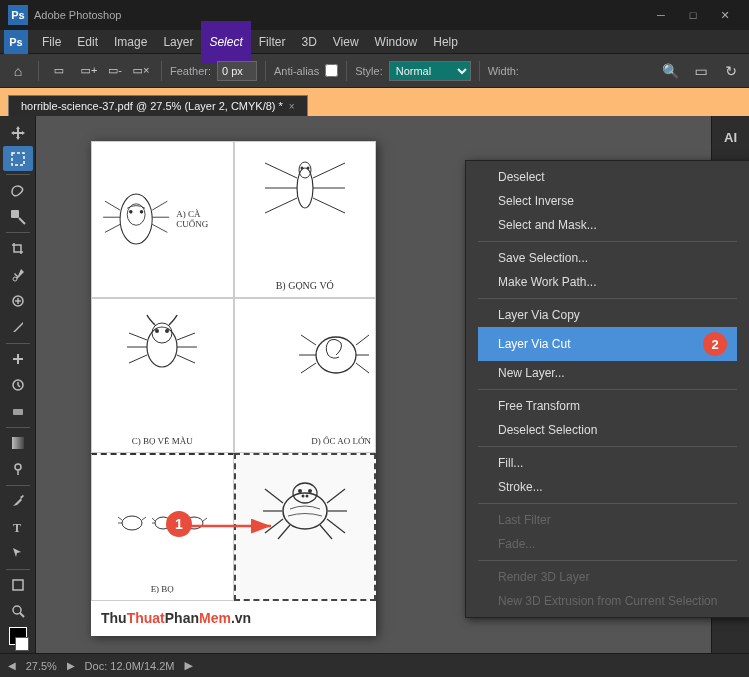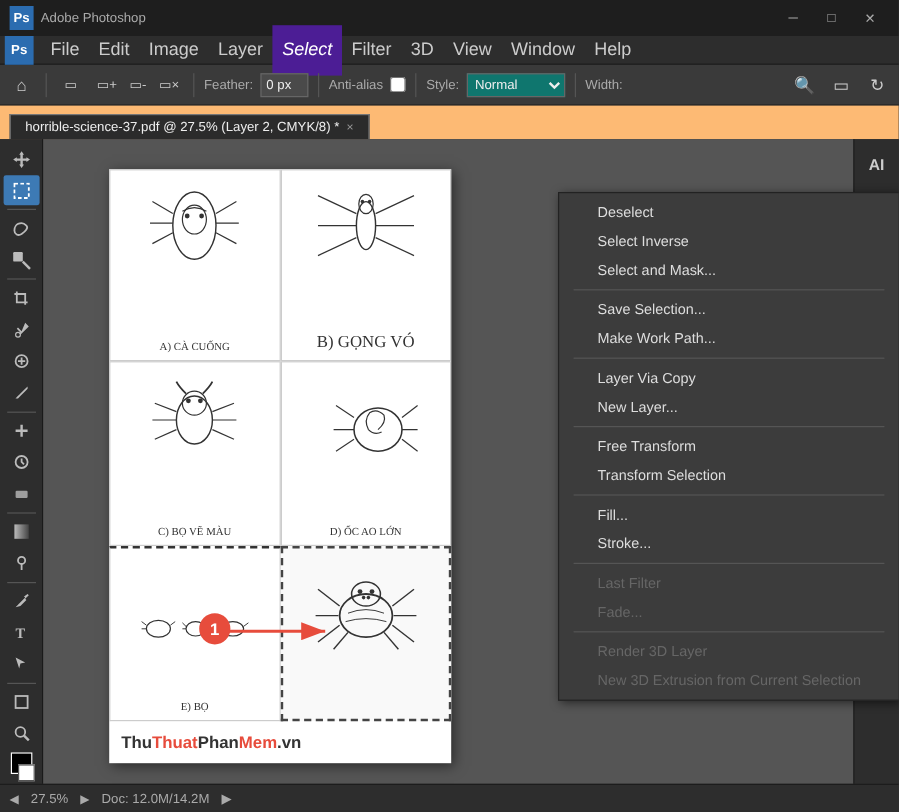--- a/index.html
+++ b/index.html
@@ -35,21 +35,21 @@
     #menu-bar .ps-logo {
       width: 24px; height: 24px;
       background: #2b6cb0;
       display: flex; align-items: center; justify-content: center;
       font-size: 11px; font-weight: bold; color: white;
       margin-right: 6px;
     }
     .menu-item {
       padding: 2px 8px;
       cursor: pointer;
-      font-size: 15px;
+      font-size: 12px;
       color: #ccc;
       height: 42px;
       display: flex; align-items: center;
     }
     .menu-item.active { background: #4c1d95; color: white; font-style: italic; }
 
     
     #options-bar {
       height: 34px;
       background: #3a3a3a;
@@ -399,21 +399,21 @@
       <div style="width:14px;height:14px;background:#fff;border:1px solid #555;position:absolute;margin-left:8px;margin-top:-10px;"></div>
     </div>
   </div>
 
   <div id="canvas-area">
 
     <div style="position:absolute;top:25px;left:55px;width:285px;height:495px;background:white;box-shadow:2px 2px 10px rgba(0,0,0,0.5);">
 
       <div style="display:grid;grid-template-columns:1fr 1fr;width:100%;height:460px;">
 
-        <div style="border:1px solid #ccc;display:flex;flex-direction:column;align-items:center;justify-content:space-between;padding:6px 4px;">
+        <div style="border:1px solid #ccc;display:flex;flex-direction:row;align-items:center;justify-content:space-between;padding:6px 4px;">
           <svg width="90" height="80" viewBox="0 0 90 80">
 
             <ellipse cx="45" cy="40" rx="18" ry="28" fill="none" stroke="#333" stroke-width="1.2"></ellipse>
             <ellipse cx="45" cy="35" rx="10" ry="12" fill="none" stroke="#333" stroke-width="1"></ellipse>
             <line x1="27" y1="30" x2="10" y2="20" stroke="#333" stroke-width="1"></line>
             <line x1="27" y1="38" x2="8" y2="38" stroke="#333" stroke-width="1"></line>
             <line x1="27" y1="46" x2="10" y2="55" stroke="#333" stroke-width="1"></line>
             <line x1="63" y1="30" x2="80" y2="20" stroke="#333" stroke-width="1"></line>
             <line x1="63" y1="38" x2="82" y2="38" stroke="#333" stroke-width="1"></line>
             <line x1="63" y1="46" x2="80" y2="55" stroke="#333" stroke-width="1"></line>
@@ -431,21 +431,21 @@
             <line x1="37" y1="30" x2="5" y2="15" stroke="#333" stroke-width="1"></line>
             <line x1="37" y1="40" x2="5" y2="40" stroke="#333" stroke-width="1"></line>
             <line x1="37" y1="50" x2="5" y2="65" stroke="#333" stroke-width="1"></line>
             <line x1="53" y1="30" x2="85" y2="15" stroke="#333" stroke-width="1"></line>
             <line x1="53" y1="40" x2="85" y2="40" stroke="#333" stroke-width="1"></line>
             <line x1="53" y1="50" x2="85" y2="65" stroke="#333" stroke-width="1"></line>
             <ellipse cx="45" cy="22" rx="6" ry="8" fill="none" stroke="#333" stroke-width="1"></ellipse>
             <circle cx="42" cy="20" r="1.5" fill="#333"></circle>
             <circle cx="48" cy="20" r="1.5" fill="#333"></circle>
           </svg>
-          <span style="font-size:14px;color:#333;font-family:serif;">B) GỌNG VÓ</span>
+          <span style="font-size:10px;color:#333;font-family:serif;">B) GỌNG VÓ</span>
         </div>
 
         <div style="border:1px solid #ccc;display:flex;flex-direction:column;align-items:center;justify-content:space-between;padding:6px 4px;">
           <svg width="90" height="80" viewBox="0 0 90 80">
 
             <ellipse cx="45" cy="42" rx="15" ry="20" fill="none" stroke="#333" stroke-width="1.2"></ellipse>
             <ellipse cx="45" cy="28" rx="10" ry="10" fill="none" stroke="#333" stroke-width="1"></ellipse>
             <line x1="30" y1="35" x2="12" y2="28" stroke="#333" stroke-width="1"></line>
             <line x1="30" y1="42" x2="10" y2="42" stroke="#333" stroke-width="1"></line>
             <line x1="30" y1="50" x2="12" y2="58" stroke="#333" stroke-width="1"></line>
@@ -454,21 +454,21 @@
             <line x1="60" y1="50" x2="78" y2="58" stroke="#333" stroke-width="1"></line>
             <circle cx="40" cy="26" r="2" fill="#333"></circle>
             <circle cx="50" cy="26" r="2" fill="#333"></circle>
 
             <path d="M38 20 Q32 14 30 10" fill="none" stroke="#333" stroke-width="1.5"></path>
             <path d="M52 20 Q58 14 60 10" fill="none" stroke="#333" stroke-width="1.5"></path>
           </svg>
           <span style="font-size:9px;color:#333;font-family:serif;">C) BỌ VẼ MÀU</span>
         </div>
 
-        <div style="border:1px solid #ccc;display:flex;flex-direction:column;align-items:center;justify-content:space-between;padding:6px 4px;">
+        <div style="border:1px solid #ccc;display:flex;flex-direction:column;align-items:flex-end;justify-content:space-between;padding:6px 4px;">
           <svg width="90" height="80" viewBox="0 0 90 80">
 
             <ellipse cx="55" cy="50" rx="20" ry="18" fill="none" stroke="#333" stroke-width="1.3"></ellipse>
 
             <path d="M55 50 Q62 44 60 38 Q54 32 48 36 Q43 42 47 50 Q52 55 58 52" fill="none" stroke="#333" stroke-width="1"></path>
             <line x1="35" y1="40" x2="20" y2="30" stroke="#333" stroke-width="1"></line>
             <line x1="35" y1="50" x2="18" y2="50" stroke="#333" stroke-width="1"></line>
             <line x1="35" y1="58" x2="20" y2="68" stroke="#333" stroke-width="1"></line>
             <line x1="75" y1="40" x2="88" y2="30" stroke="#333" stroke-width="1"></line>
             <line x1="75" y1="50" x2="88" y2="50" stroke="#333" stroke-width="1"></line>
@@ -563,24 +563,28 @@
 
 <div id="context-menu">
   <div class="ctx-item">Deselect</div>
   <div class="ctx-item">Select Inverse</div>
   <div class="ctx-item">Select and Mask...</div>
   <div class="ctx-separator"></div>
   <div class="ctx-item">Save Selection...</div>
   <div class="ctx-item">Make Work Path...</div>
   <div class="ctx-separator"></div>
   <div class="ctx-item">Layer Via Copy</div>
+  <div class="ctx-item highlighted" style="display:flex;align-items:center;justify-content:space-between;padding-right:10px;">
+    <span>Layer Via Cut</span>
+    <div style="width:24px;height:24px;background:#e74c3c;border-radius:50%;display:flex;align-items:center;justify-content:center;color:white;font-weight:bold;font-size:13px;">2</div>
+  </div>
   <div class="ctx-item">New Layer...</div>
   <div class="ctx-separator"></div>
   <div class="ctx-item">Free Transform</div>
-  <div class="ctx-item">Transform Selection</div>
+  <div class="ctx-item">Deselect Selection</div>
   <div class="ctx-separator"></div>
   <div class="ctx-item">Fill...</div>
   <div class="ctx-item">Stroke...</div>
   <div class="ctx-separator"></div>
   <div class="ctx-item disabled">Last Filter</div>
   <div class="ctx-item disabled">Fade...</div>
   <div class="ctx-separator"></div>
   <div class="ctx-item disabled">Render 3D Layer</div>
   <div class="ctx-item disabled">New 3D Extrusion from Current Selection</div>
 </div>

